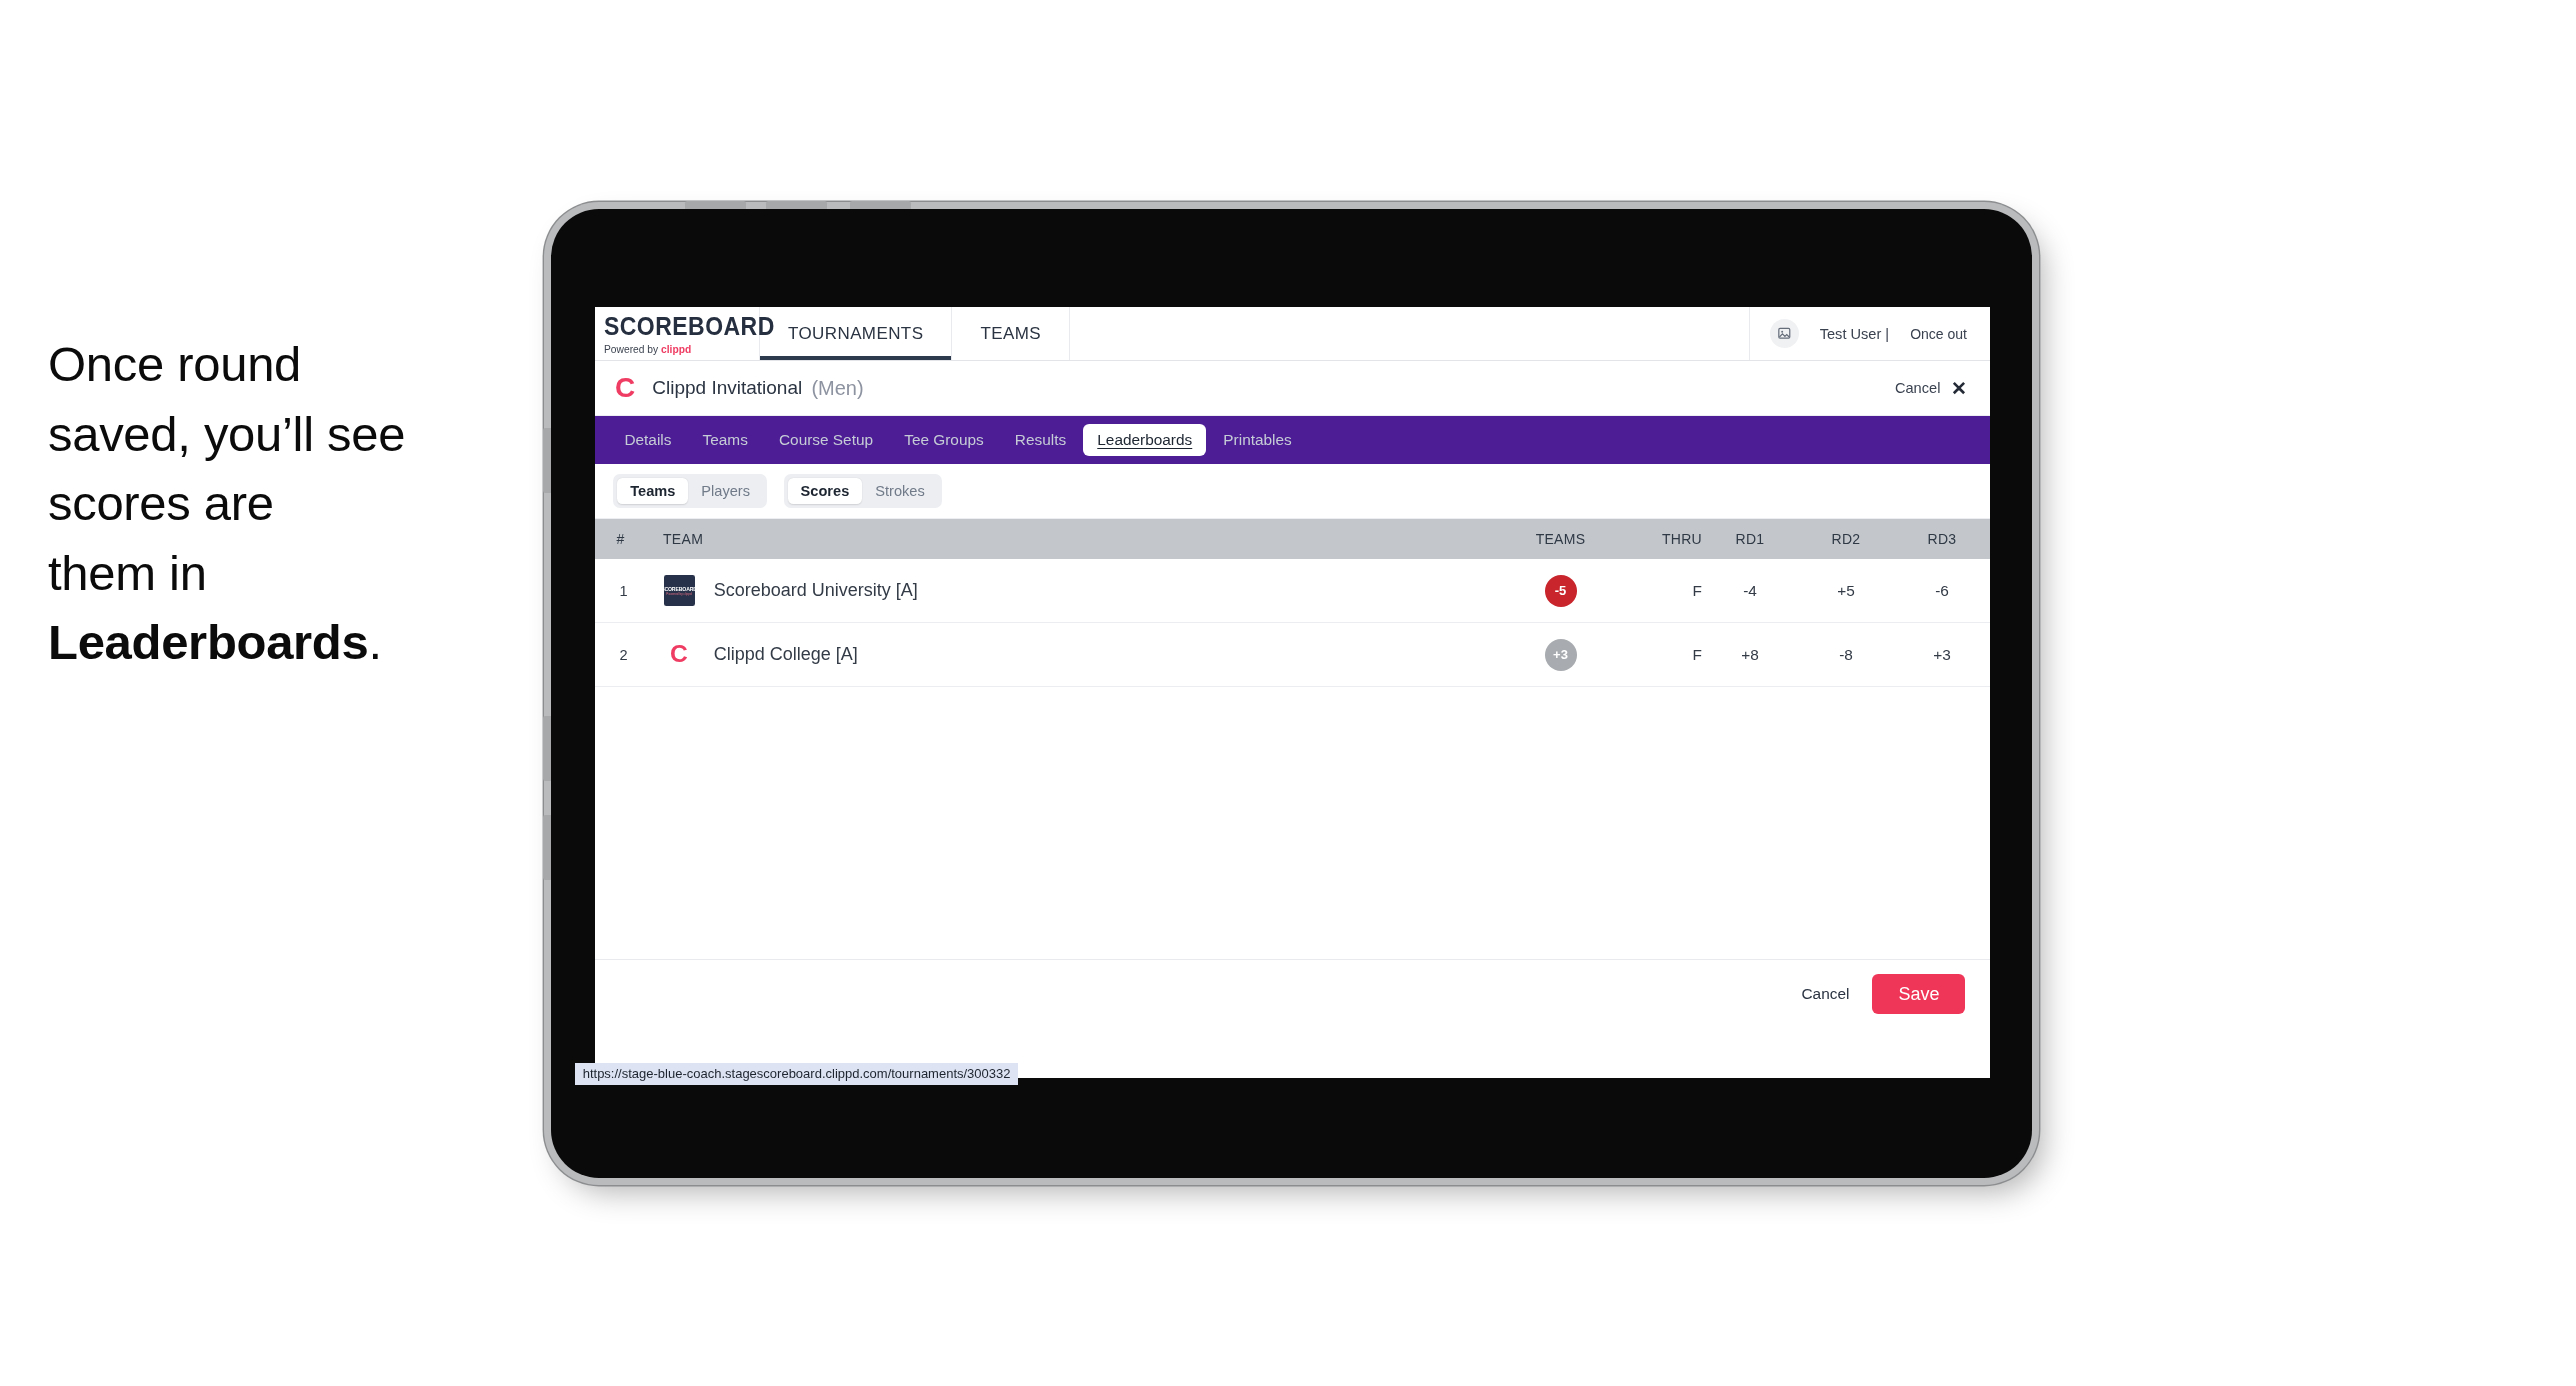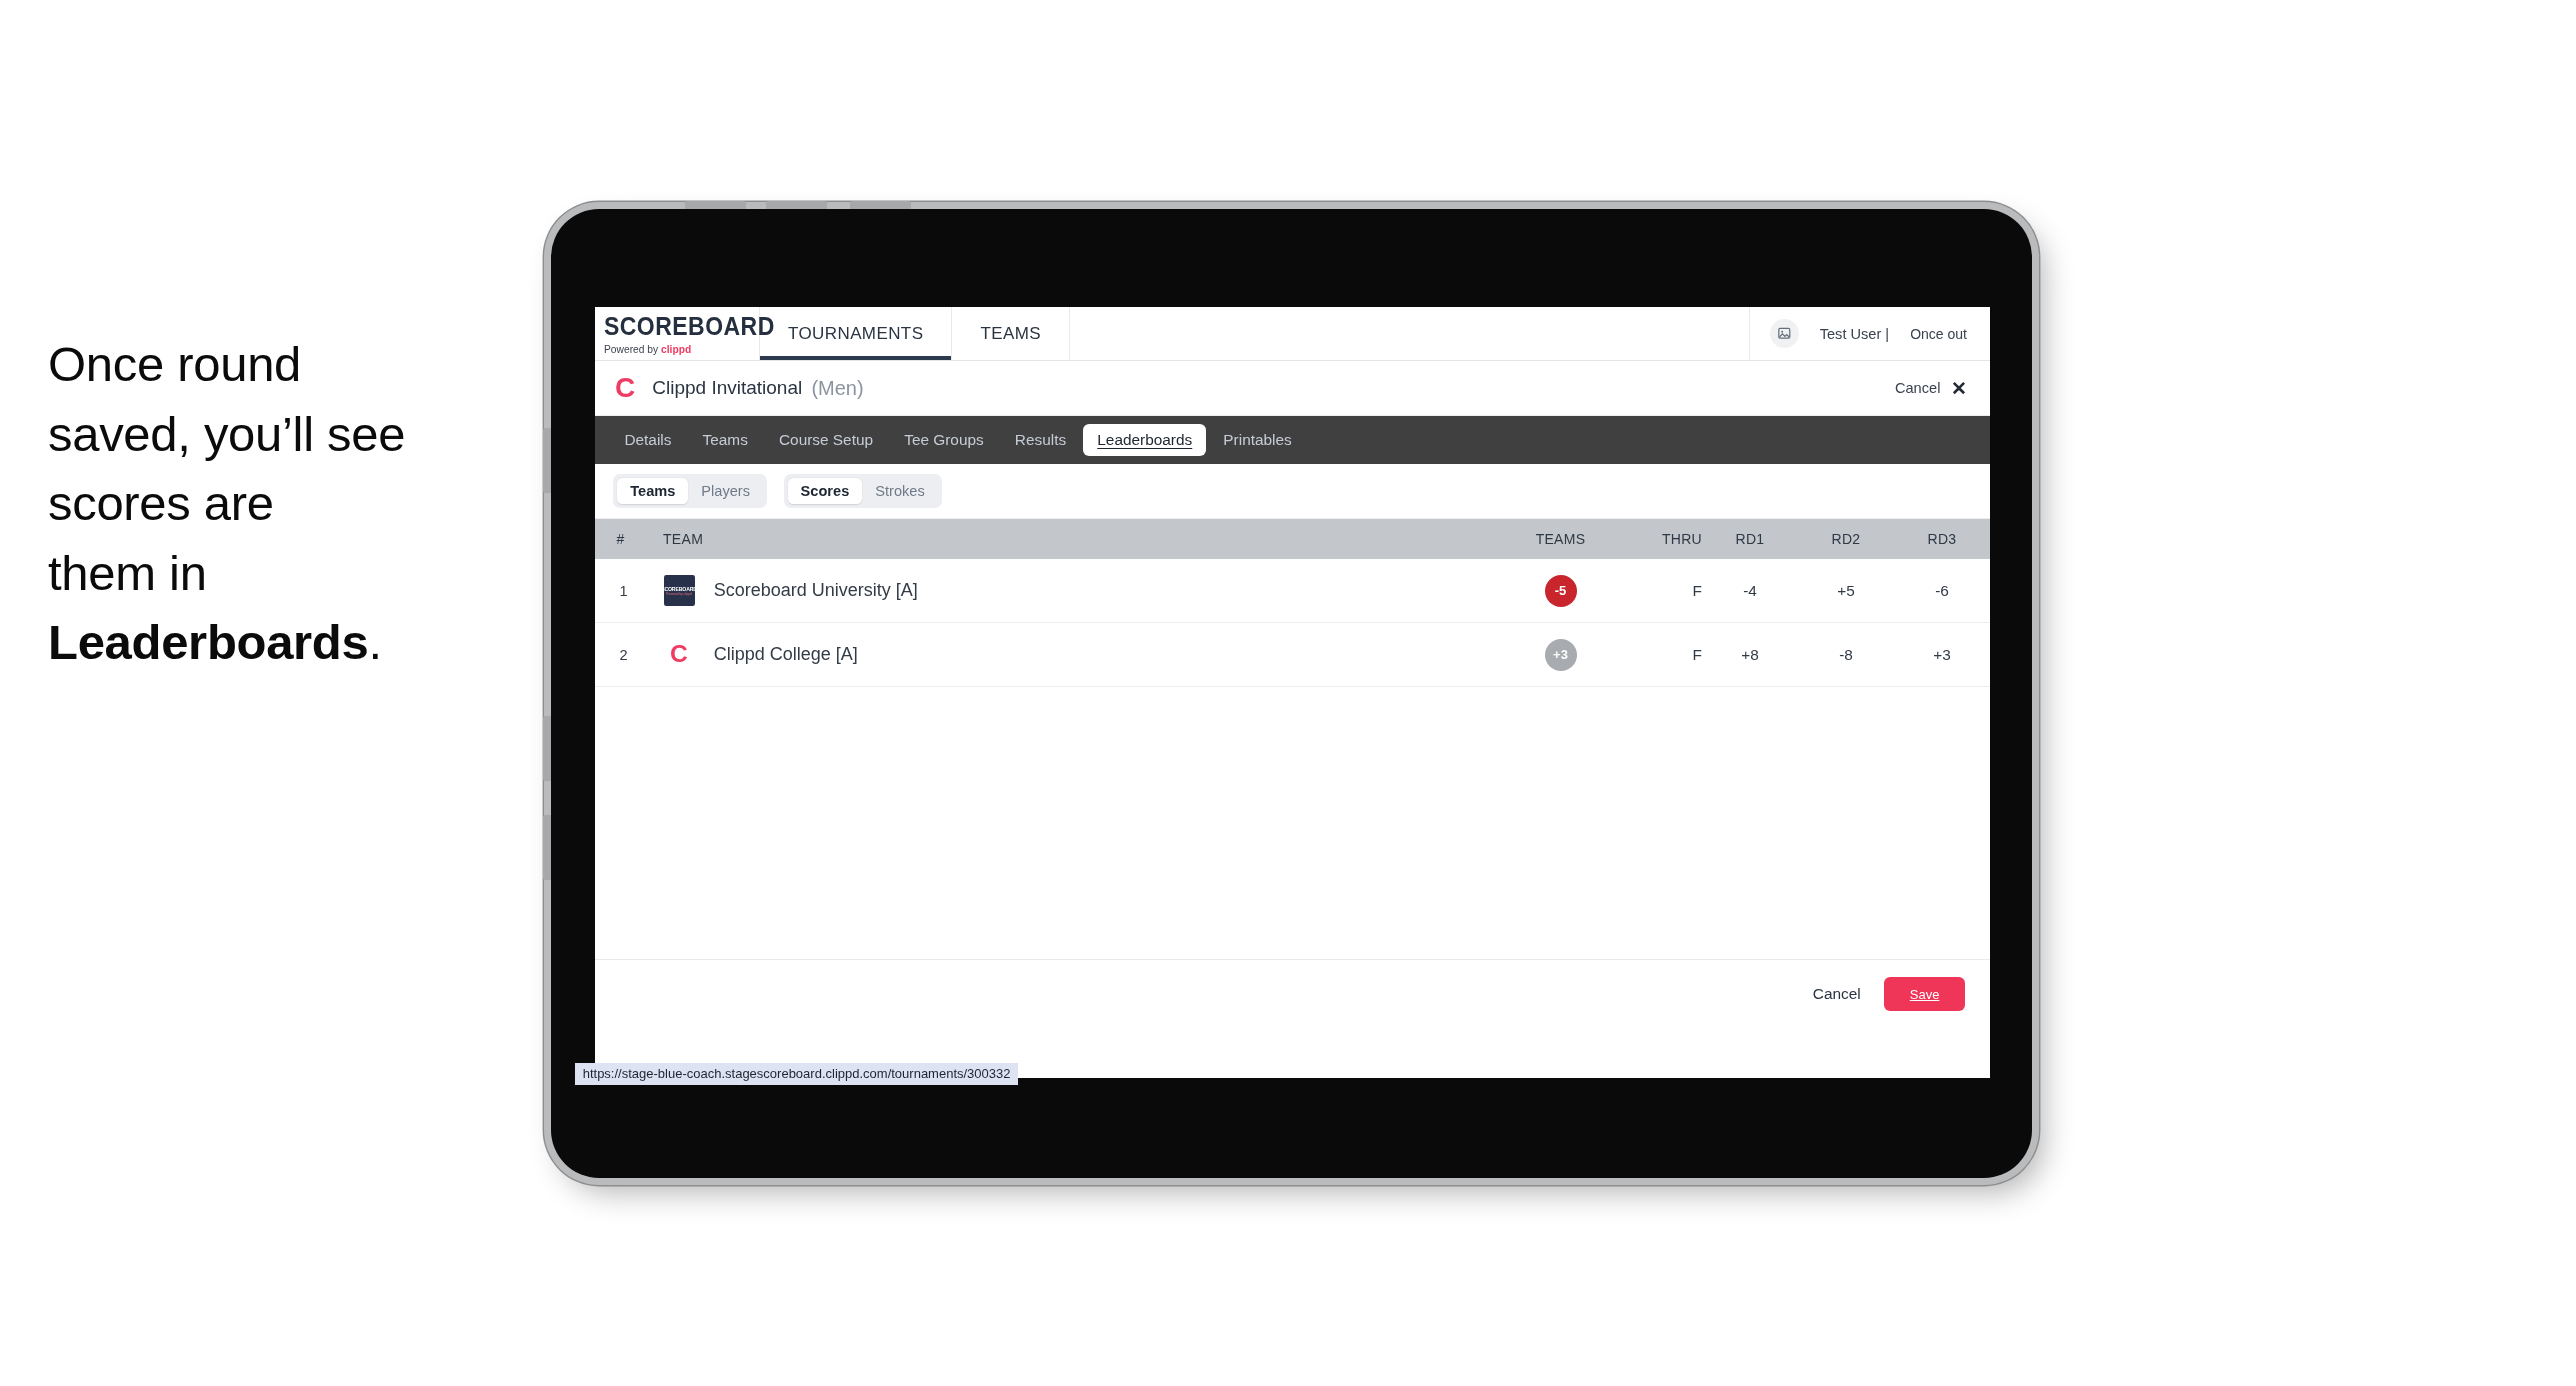--- a/index.html
+++ b/index.html
@@ -137,21 +137,21 @@
   #tourney-gender { font-size: 20px; color: #8d93a0; margin-left: 9.2px; }
   #tourney-cancel {
     margin-left: auto; display: flex; align-items: center; gap: 10.7px;
     font-size: 14.6px; color: #3a4250; cursor: pointer;
   }
   #tourney-cancel .xmark { font-size: 19px; font-weight: bold; color: #242b36; }
 
   
   #tabbar {
     height: 48px;
-    background: #404040;
+    background: #4c1d95;
     display: flex; align-items: center;
     padding-left: 15.4px; gap: 3.1px;
   }
   .tab {
     font-size: 15.4px; color: #c6ccd6;
     padding: 7px 14px; border-radius: 6.1px;
     cursor: pointer; white-space: nowrap;
   }
   .tab.active {
     background: #ffffff; color: #1d2531;
@@ -234,22 +234,22 @@
   
   #footer {
     height: 69px; background: #ffffff;
     border-top: 1.5px solid #e9eaee;
     display: flex; align-items: center; justify-content: flex-end;
     padding-right: 24.6px; gap: 23px;
   }
   #footer-cancel { font-size: 15.4px; color: #2b3442; cursor: pointer; }
   #footer-save {
     background: #ef3558; color: #ffffff;
-    font-size: 13px; padding: 9.2px 26px; border-radius: 6.1px;
-    border: none; cursor: pointer; text-decoration: underline;
+    font-size: 18px; padding: 9.2px 26px; border-radius: 6.1px;
+    border: none; cursor: pointer;
   }
 
   
   #statusbar {
     position: absolute; left: 575px; top: 1063px;
     background: #dde3f2;
     font-size: 13px; color: #1e2530;
     padding: 3.1px 7.7px 3.8px 7.7px;
     white-space: nowrap;
   }

